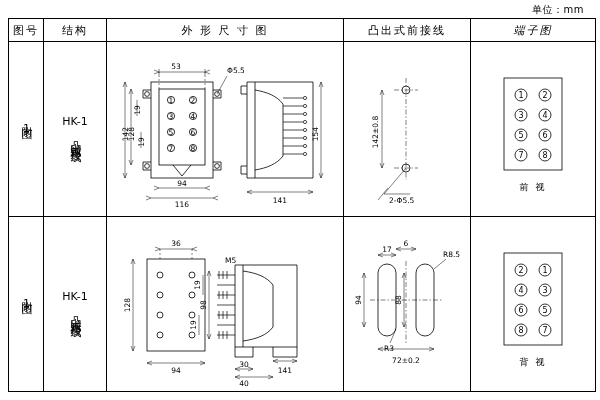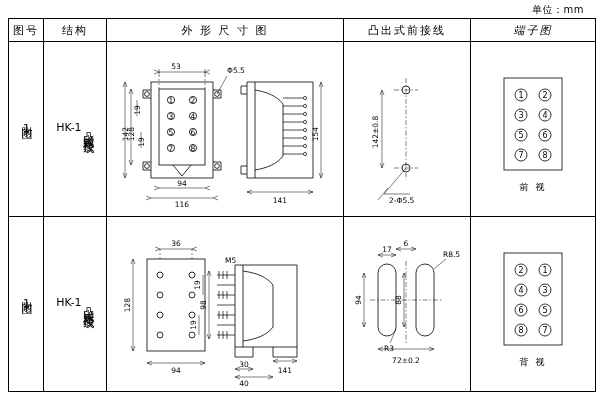--- a/index.html
+++ b/index.html
@@ -37,21 +37,21 @@
     font-size:11px;
     line-height:1.1;
     display:inline-block;
   }
   .col-num{width:34px;}
   .col-struct{width:62px;}
   .col-dim{width:236px;}
   .col-hole{width:126px;}
   .col-term{width:124px;font-style:italic;}
   .struct-inner{
-    display:flex;flex-direction:row;align-items:center;justify-content:center;
+    display:flex;flex-direction:column;align-items:center;justify-content:center;
     height:100%;font-size:11px;
   }
   .struct-inner .model{margin-bottom:4px;font-size:11px;}
   svg{display:block;}
   .draw-wrap{position:relative;width:100%;height:100%;text-decoration:underline;}
   .svgholder{position:absolute;left:0;top:0;}
   text{font-family:"DejaVu Sans","Liberation Sans",sans-serif;}
 </style>
 </head>
 <body>

